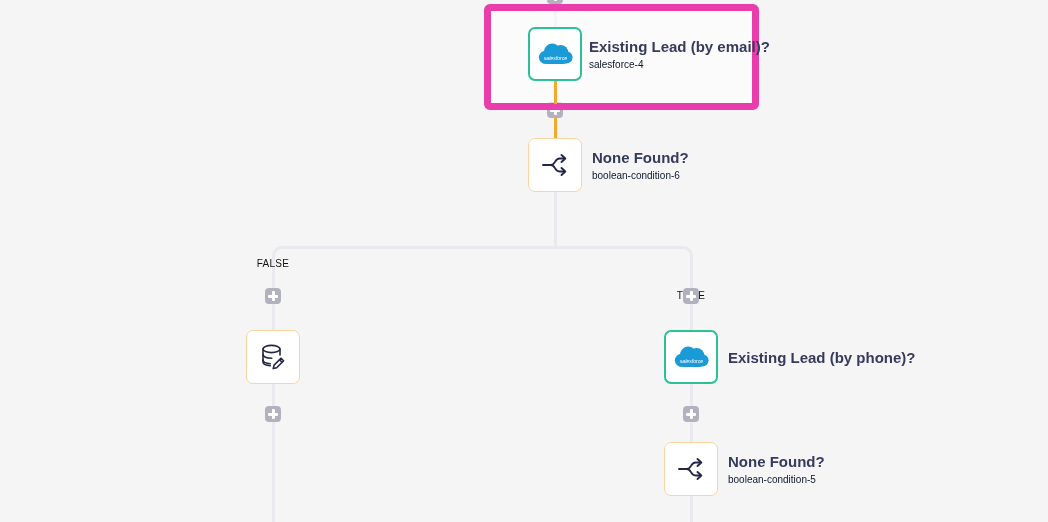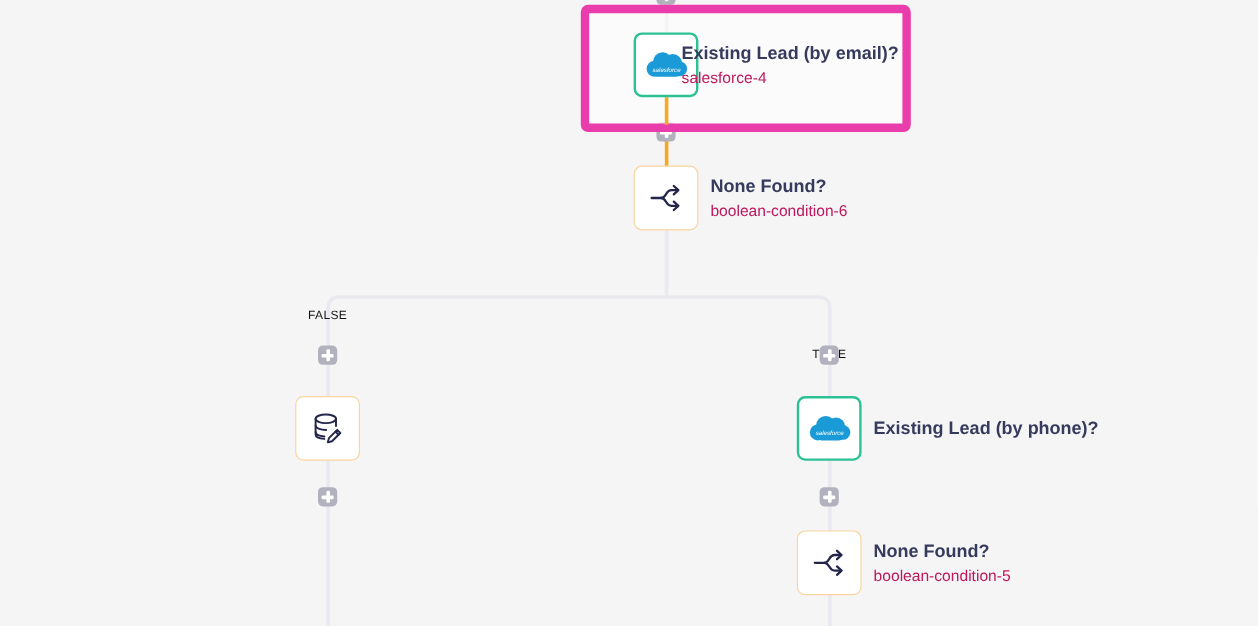--- a/index.html
+++ b/index.html
@@ -95,22 +95,22 @@
     gap: 4px;
     z-index: 3;
   }
   .node-title {
     font-size: 15px;
     font-weight: 700;
     color: #363a5c;
     white-space: nowrap;
   }
   .node-subtitle {
-    font-size: 13px;
-    color: #be185d;
+    font-size: 10px;
+    color: #0f172a;
     white-space: nowrap;
   }
 
   .branch-label {
     position: absolute;
     top: 258px;
     transform: translateX(-50%);
     font-size: 10px;
     font-weight: 400;
     letter-spacing: 0.3px;
@@ -153,21 +153,21 @@
       <g fill="#1a9bd7">
         <circle cx="10" cy="17" r="7"></circle>
         <circle cx="17" cy="11" r="8.5"></circle>
         <circle cx="26" cy="12" r="8"></circle>
         <circle cx="32" cy="17" r="6.5"></circle>
         <rect x="8" y="13" width="26" height="11" rx="5.5"></rect>
       </g>
       <text x="20.5" y="19.5" text-anchor="middle" font-size="5.4" font-style="italic" fill="#ffffff" font-family="Liberation Sans, sans-serif">salesforce</text>
     </svg>
   </div>
-  <div class="node-text" style="left:568px; top:27px;">
+  <div class="node-text" style="left:589px; top:27px;">
     <div class="node-title">Existing Lead (by email)?</div>
     <div class="node-subtitle">salesforce-4</div>
   </div>
 
   <div class="node-card cond" style="left:528px; top:138px;">
     <svg class="node-icon-svg" width="32" height="32" viewBox="0 0 32 32" fill="none" stroke="#23264a" stroke-width="1.9" stroke-linecap="round" stroke-linejoin="round">
       <path d="M4 16 h8"></path>
       <path d="M12 16 c4.5 0 3.5 -6.5 8.5 -6.5 h5"></path>
       <path d="M12 16 c4.5 0 3.5 6.5 8.5 6.5 h5"></path>
       <path d="M22.5 6 l3.8 3.5 -3.8 3.5"></path>

